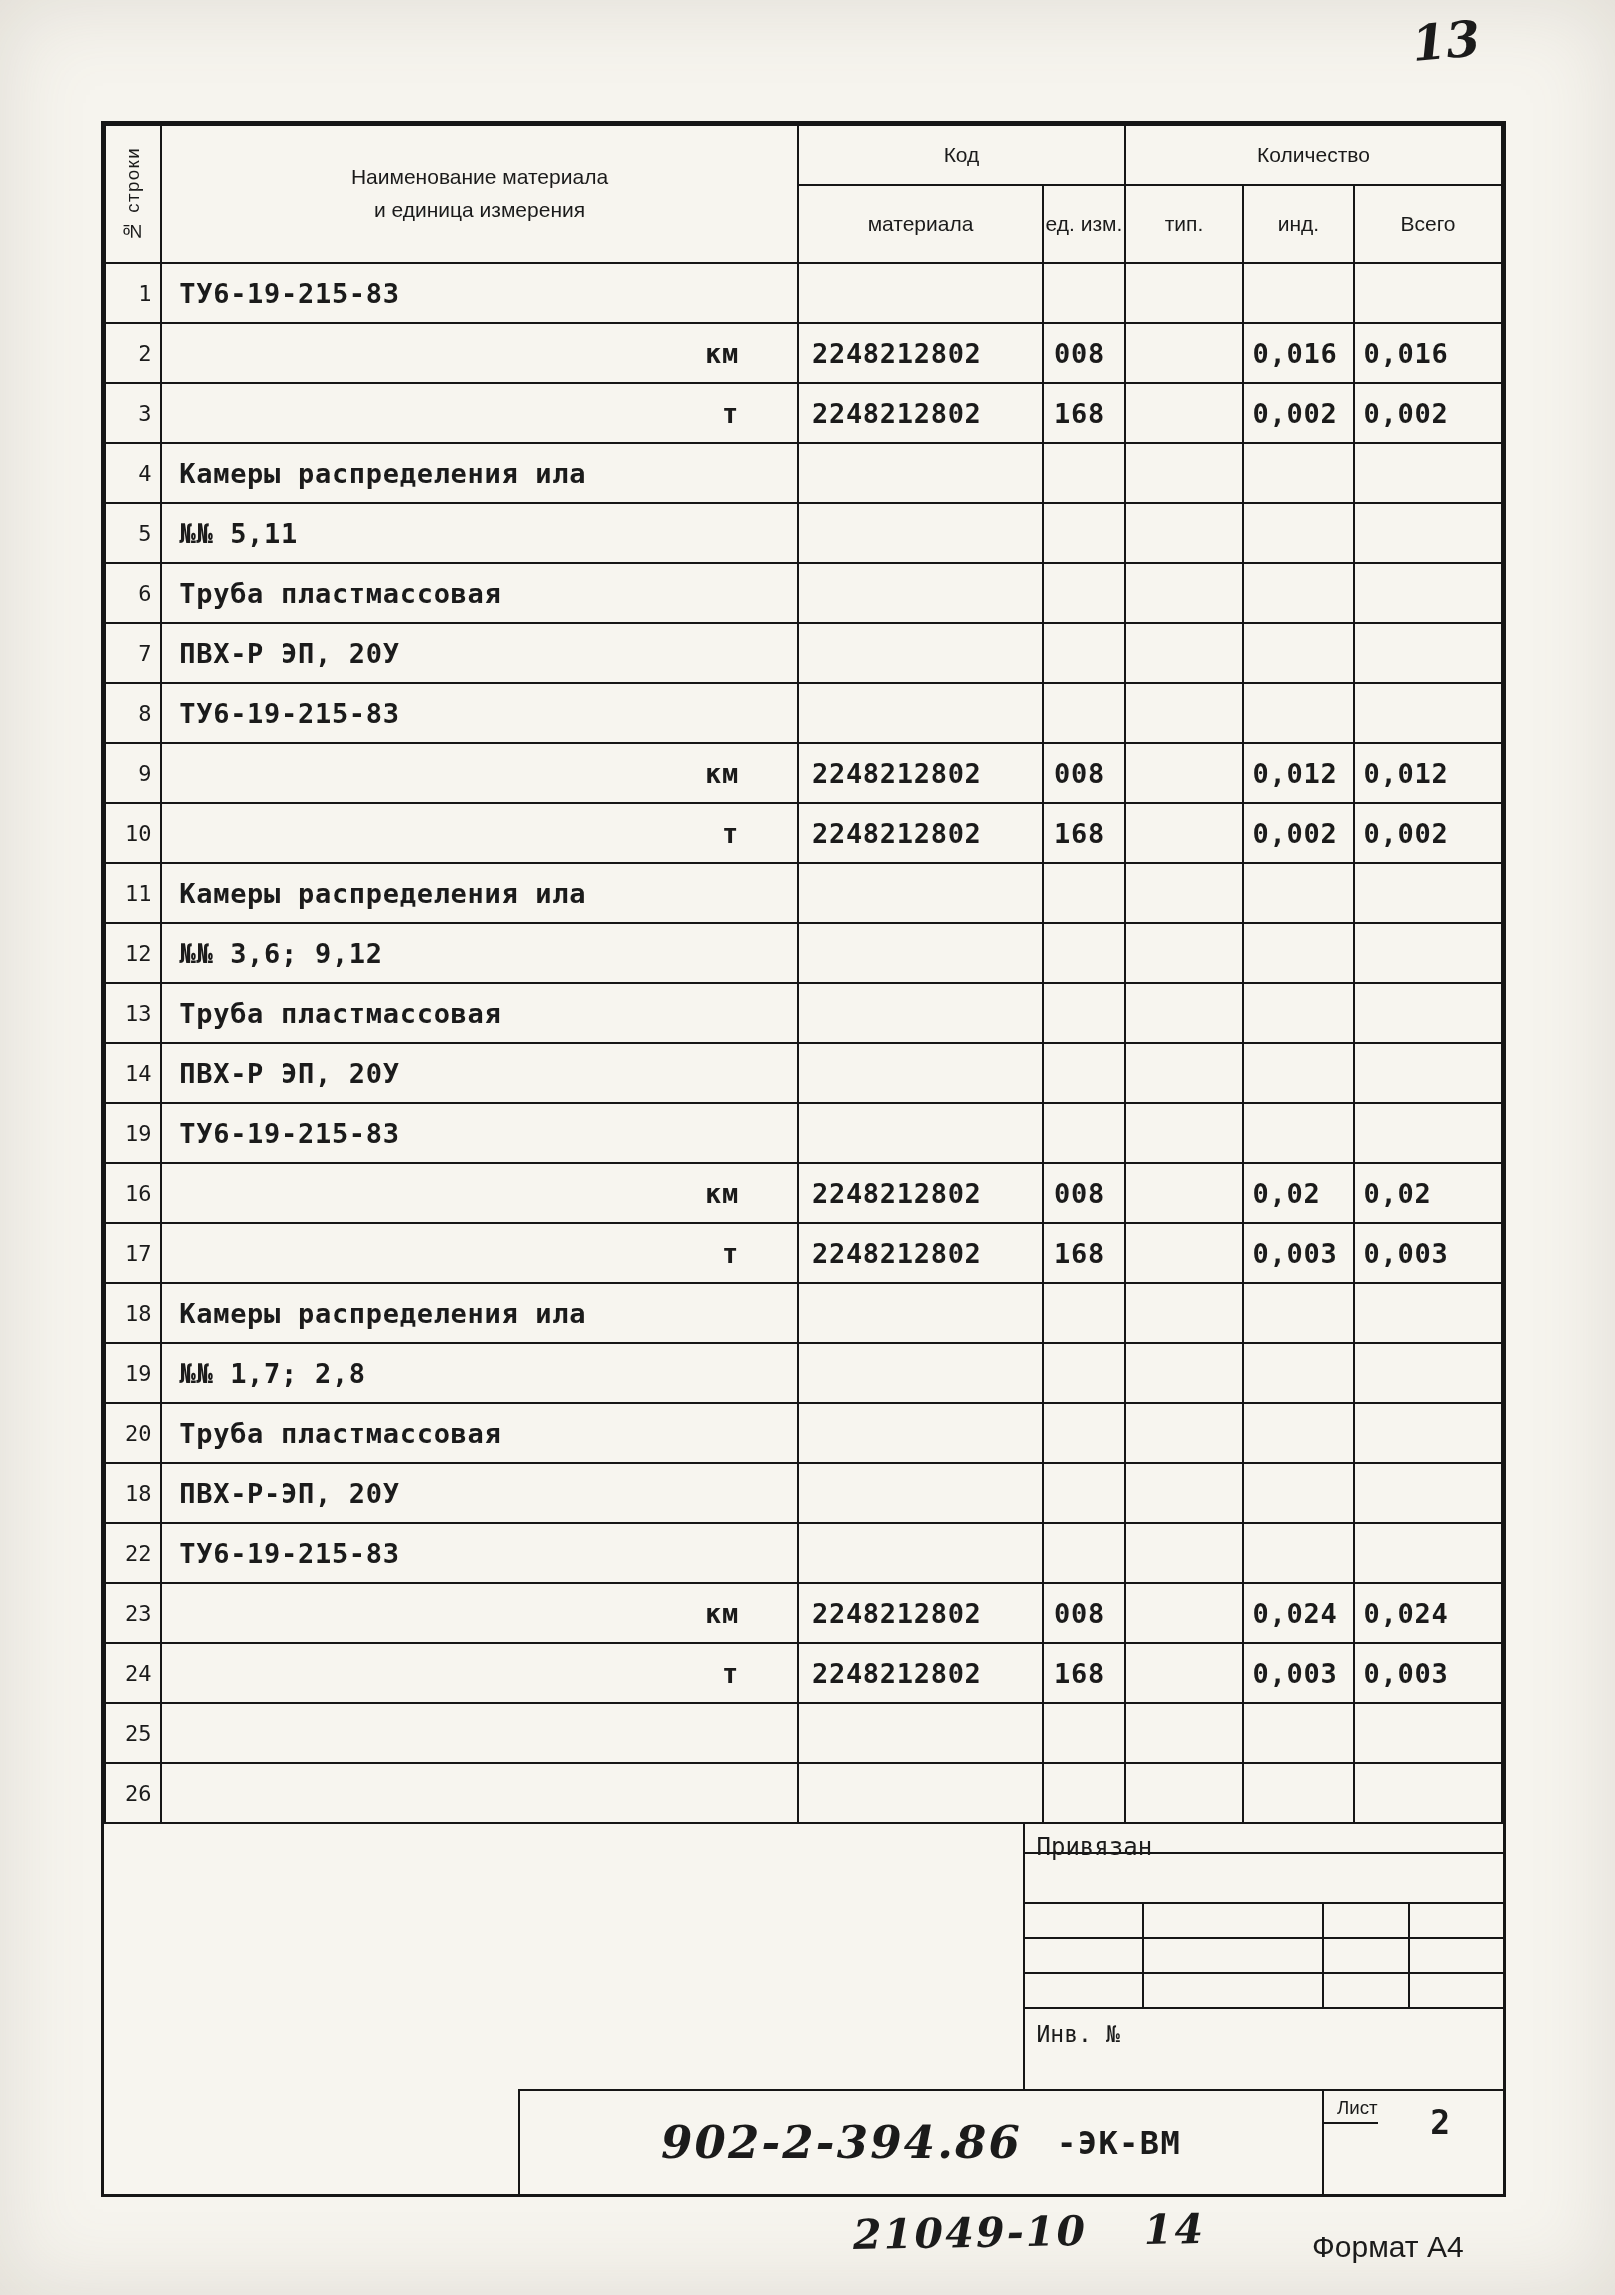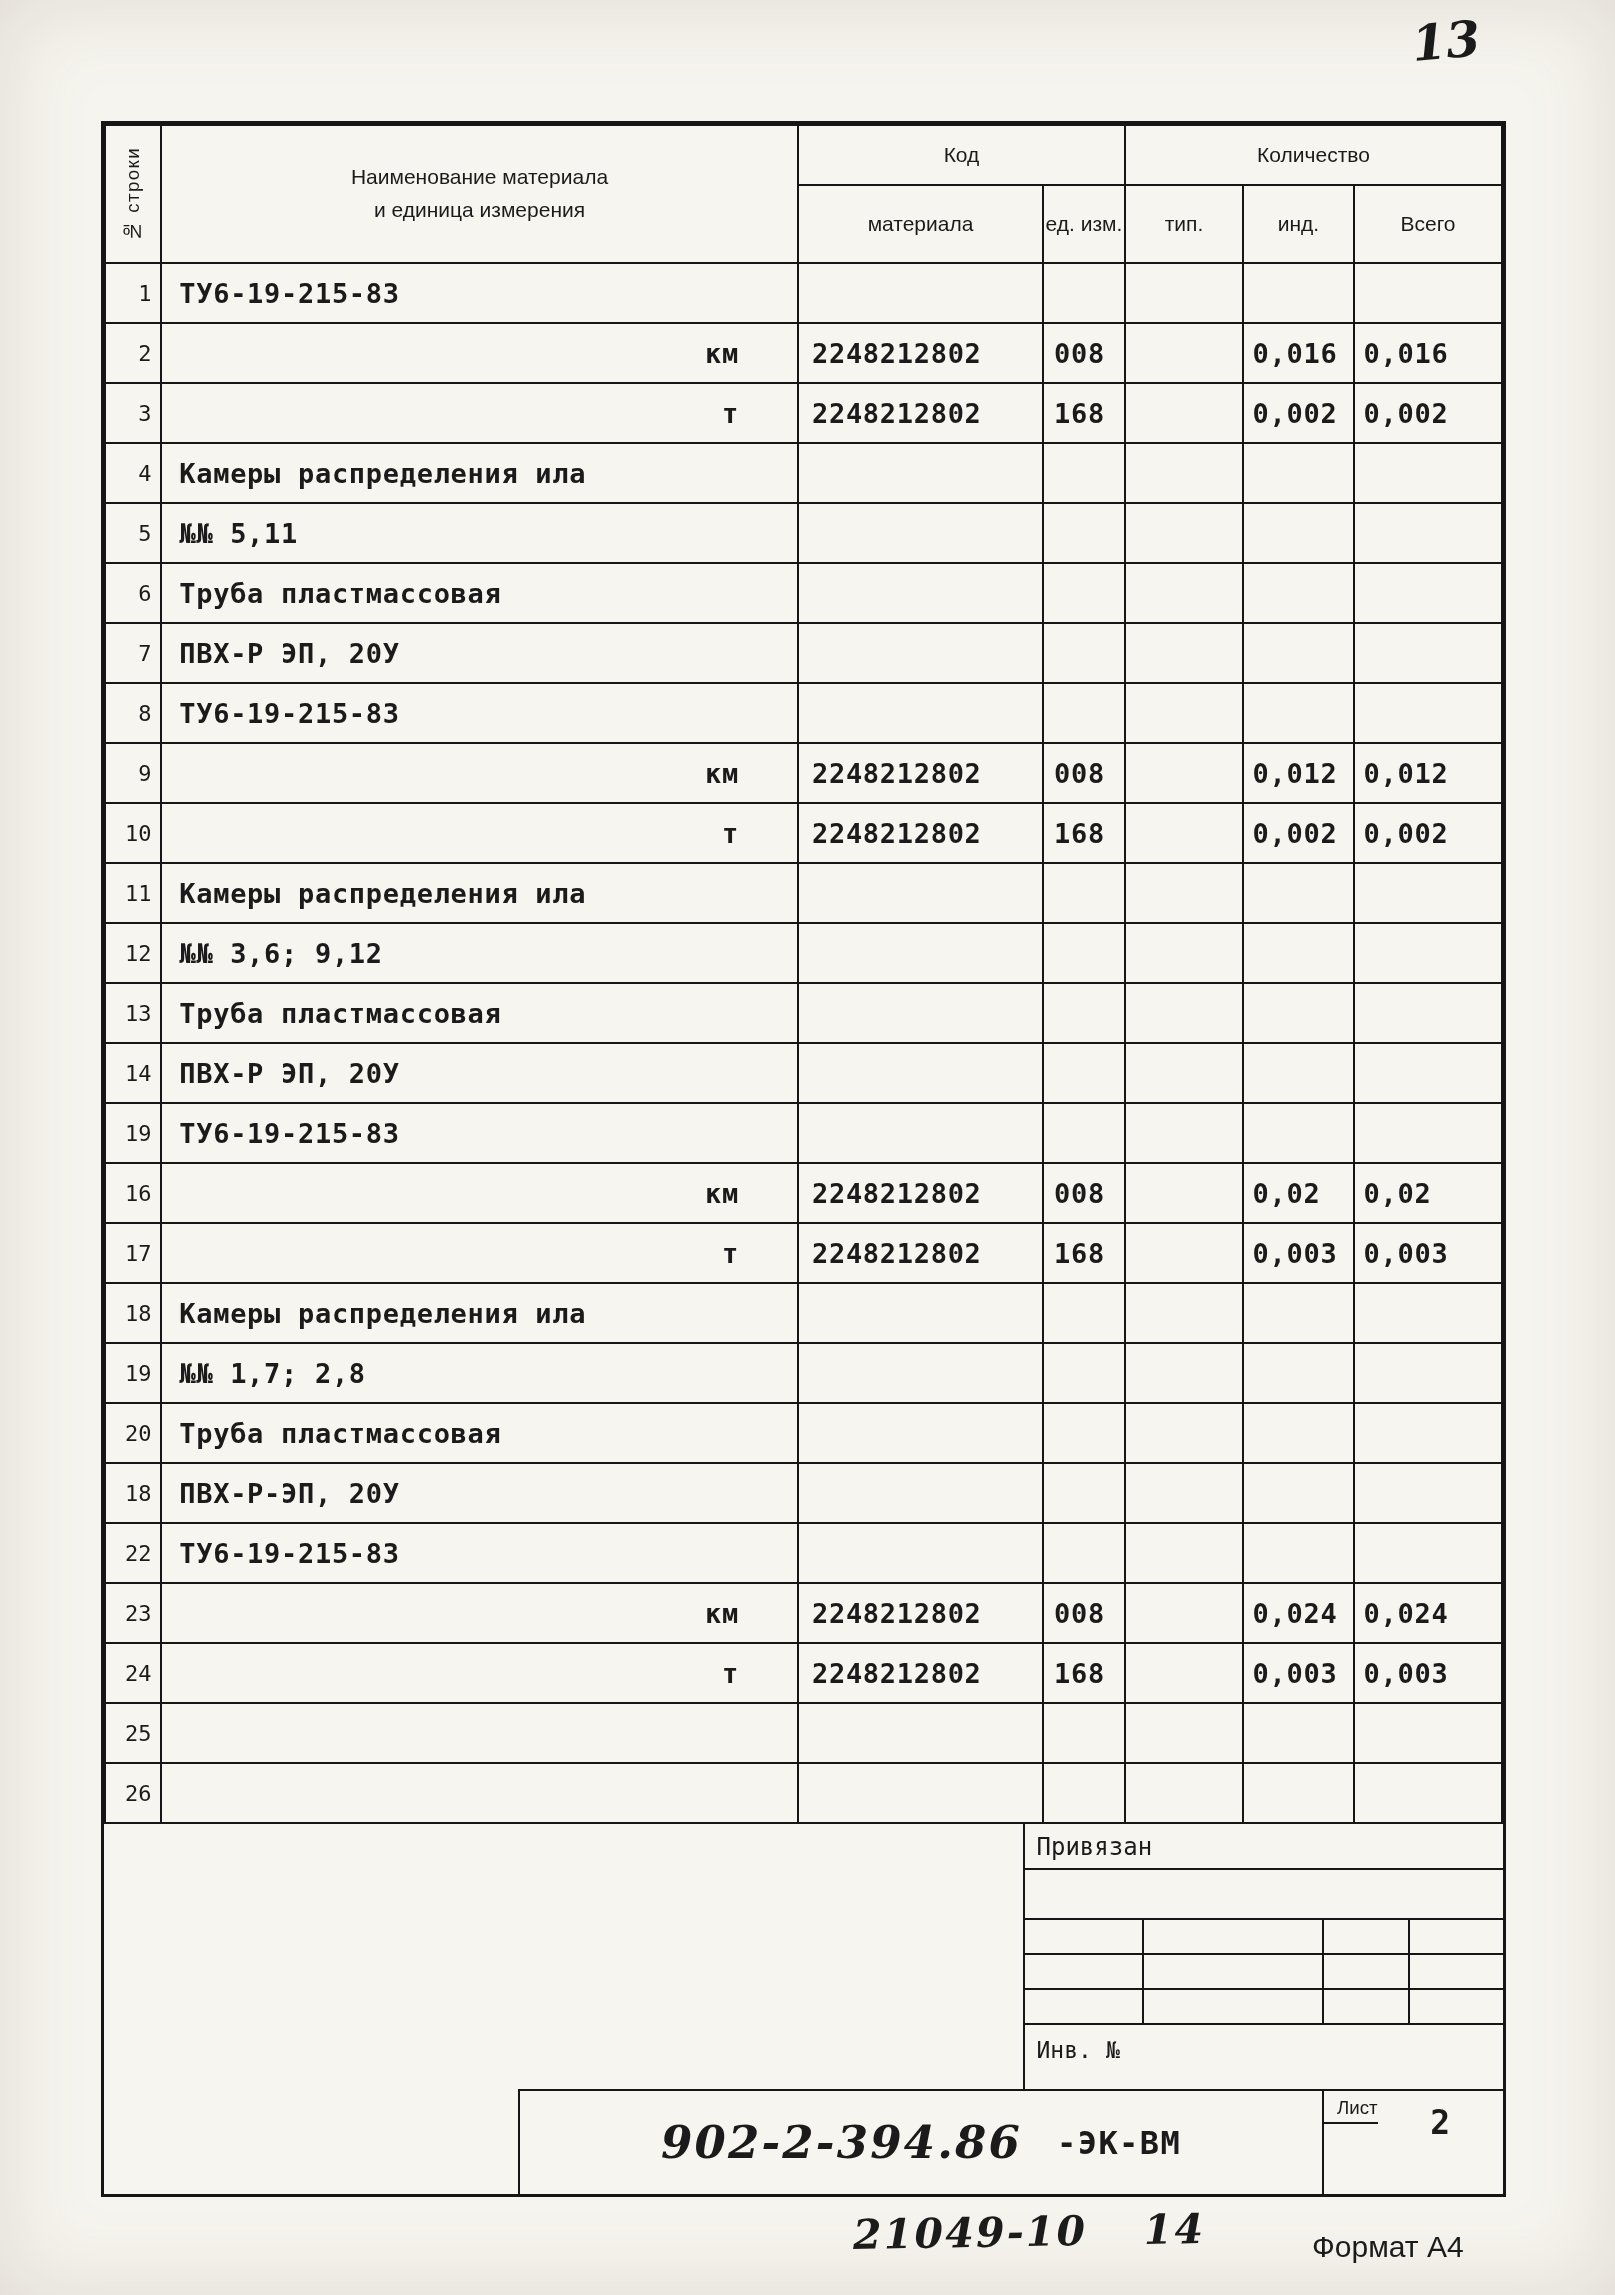--- a/index.html
+++ b/index.html
@@ -61,21 +61,21 @@
   td.c-name.unit { text-align: right; padding-right: 58px; }
   td.c-code { text-align: left; padding-left: 13px; }
   td.c-ucode{ text-align: left; padding-left: 10px; }
   td.c-tip  {}
   td.c-ind, td.c-total { text-align: left; padding-left: 8.6px; }
 
   
   .bottom-top { display: flex; height: 265px; }
   .blank-box { width: 921px; border-right: 2.2px solid #161616; }
   .right-block { flex: 1; display: flex; flex-direction: column; }
-  .pv-row  { height: 46px; border-bottom: 2.2px solid #161616; padding: 8.6px 0 0 11.5px; font-size: 24px; }
+  .pv-row  { height: 30px; border-bottom: 2.2px solid #161616; padding: 8.6px 0 0 11.5px; font-size: 24px; }
   .pv-blank{ height: 50px; border-bottom: 2.2px solid #161616; }
   .grid-row{ height: 35px; border-bottom: 2.2px solid #161616; display: flex; }
   .grid-row span { display: block; height: 100%; border-right: 2.2px solid #161616; }
   .grid-row span:nth-child(1){ width: 119px; }
   .grid-row span:nth-child(2){ width: 180px; }
   .grid-row span:nth-child(3){ width: 86px; }
   .grid-row span:nth-child(4){ flex: 1; border-right: none; }
   .inv-row { flex: 1; padding: 11.5px 0 0 11.5px; font-size: 23px; }
 
   .bottom-band { display: flex; height: 105px; }

